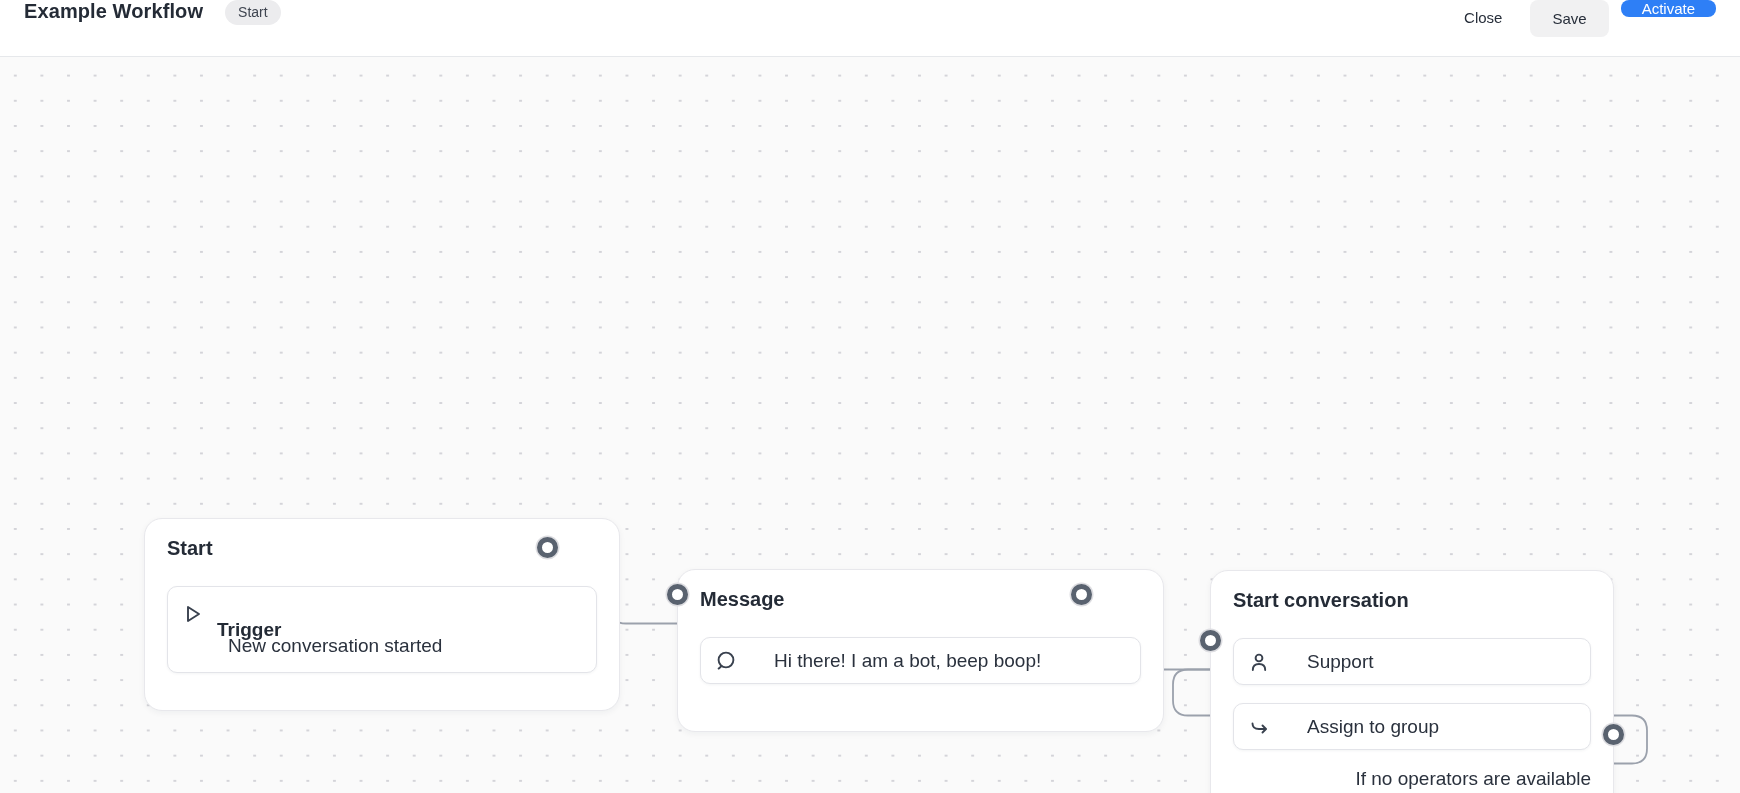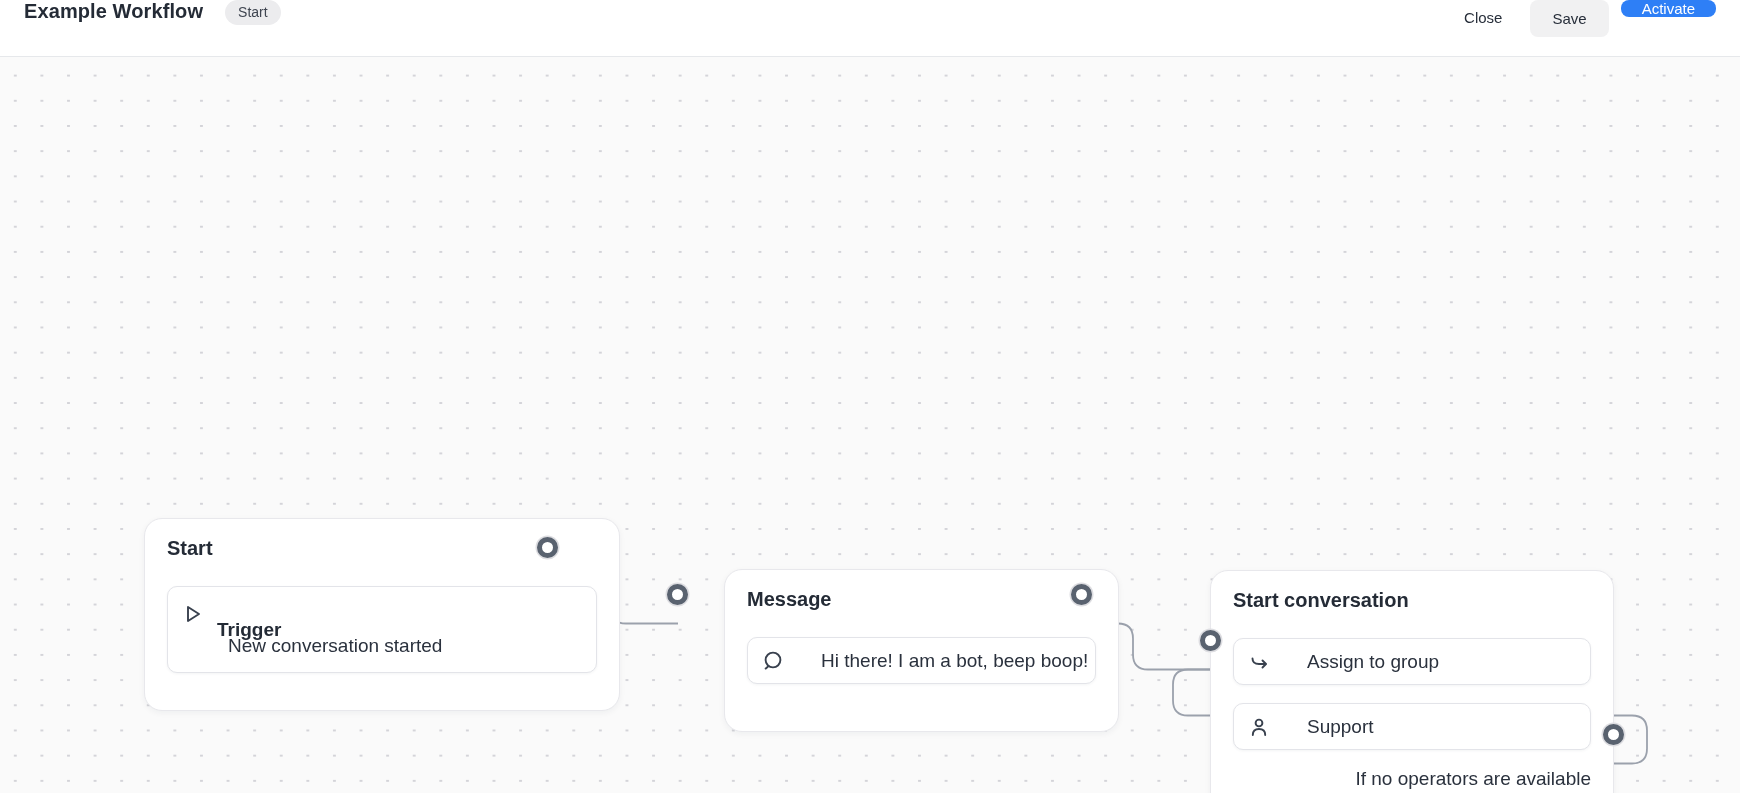--- a/index.html
+++ b/index.html
@@ -37,21 +37,21 @@
   .node-item { background:#ffffff; border:1px solid #e3e4e9; border-radius:10px;
     box-shadow:0 1px 3px rgba(25,30,50,.05);
     display:flex; align-items:center; padding:0 14px; margin-bottom:18px; }
   .item-text { font-size:19px; color:#2a313d; white-space:nowrap; }
   .item-icon { width:22px; height:22px; margin-right:13px; flex:0 0 auto;
     display:flex; align-items:center; justify-content:center; }
   .item-icon svg { stroke:#39414e; fill:none; stroke-width:1.9px;
     stroke-linecap:round; stroke-linejoin:round; }
 
   #node-start   { left:144px; top:461px; width:476px; height:193px; }
-  #node-message { left:677px; top:512px; width:395px; height:163px;margin-left:47px; }
+  #node-message { left:677px; top:512px; width:487px; height:163px; }
   #node-assign  { left:1210px; top:513px; width:404px; height:254px; }
 
   .trigger-card { height:87px; padding:10px 14px; display:block; }
   .trigger-row { display:flex; align-items:center; height:34px; }
   .trigger-title { font-size:19px; font-weight:700; color:#242b36;margin-top:32px; }
   .trigger-sub { font-size:19px; color:#2a313d; margin-left:46px; line-height:30px; }
   .single-line { height:47px;gap:24px; }
 
   .assign-footer { text-align:right; font-size:19px; color:#2a313d;
     margin-top:0; padding-right:0; }
@@ -109,34 +109,34 @@
       </span>
       <span class="item-text">Hi there! I am a bot, beep boop!</span>
     </div>
   </div>
 
   <div class="node" id="node-assign">
     <div class="node-title">Start conversation</div>
     <div class="node-item single-line">
       <span class="item-icon">
         <svg width="22" height="22" viewBox="0 0 22 22">
+          <circle cx="11" cy="7" r="3.4"></circle>
+          <path d="M4.8 19 q0 -6 6.2 -6 6.2 0 6.2 6"></path>
+        </svg>
+      </span>
+      <span class="item-text">Support</span>
+    </div>
+    <div class="node-item single-line">
+      <span class="item-icon">
+        <svg width="22" height="22" viewBox="0 0 22 22">
           <path d="M4.5 7.5 q0 5.5 6.5 5.5 h6.5"></path>
           <path d="M14.5 9.5 l3.5 3.5 -3.5 3.5"></path>
         </svg>
       </span>
       <span class="item-text">Assign to group</span>
-    </div>
-    <div class="node-item single-line">
-      <span class="item-icon">
-        <svg width="22" height="22" viewBox="0 0 22 22">
-          <circle cx="11" cy="7" r="3.4"></circle>
-          <path d="M4.8 19 q0 -6 6.2 -6 6.2 0 6.2 6"></path>
-        </svg>
-      </span>
-      <span class="item-text">Support</span>
     </div>
     <div class="assign-footer">If no operators are available</div>
   </div>
 
   <div class="port" style="left:537px; top:480px;"></div>
   <div class="port" style="left:667px; top:527px;"></div>
   <div class="port" style="left:1071px; top:527px;"></div>
   <div class="port" style="left:1200px; top:573px;"></div>
   <div class="port" style="left:1603px; top:667px;"></div>
 

